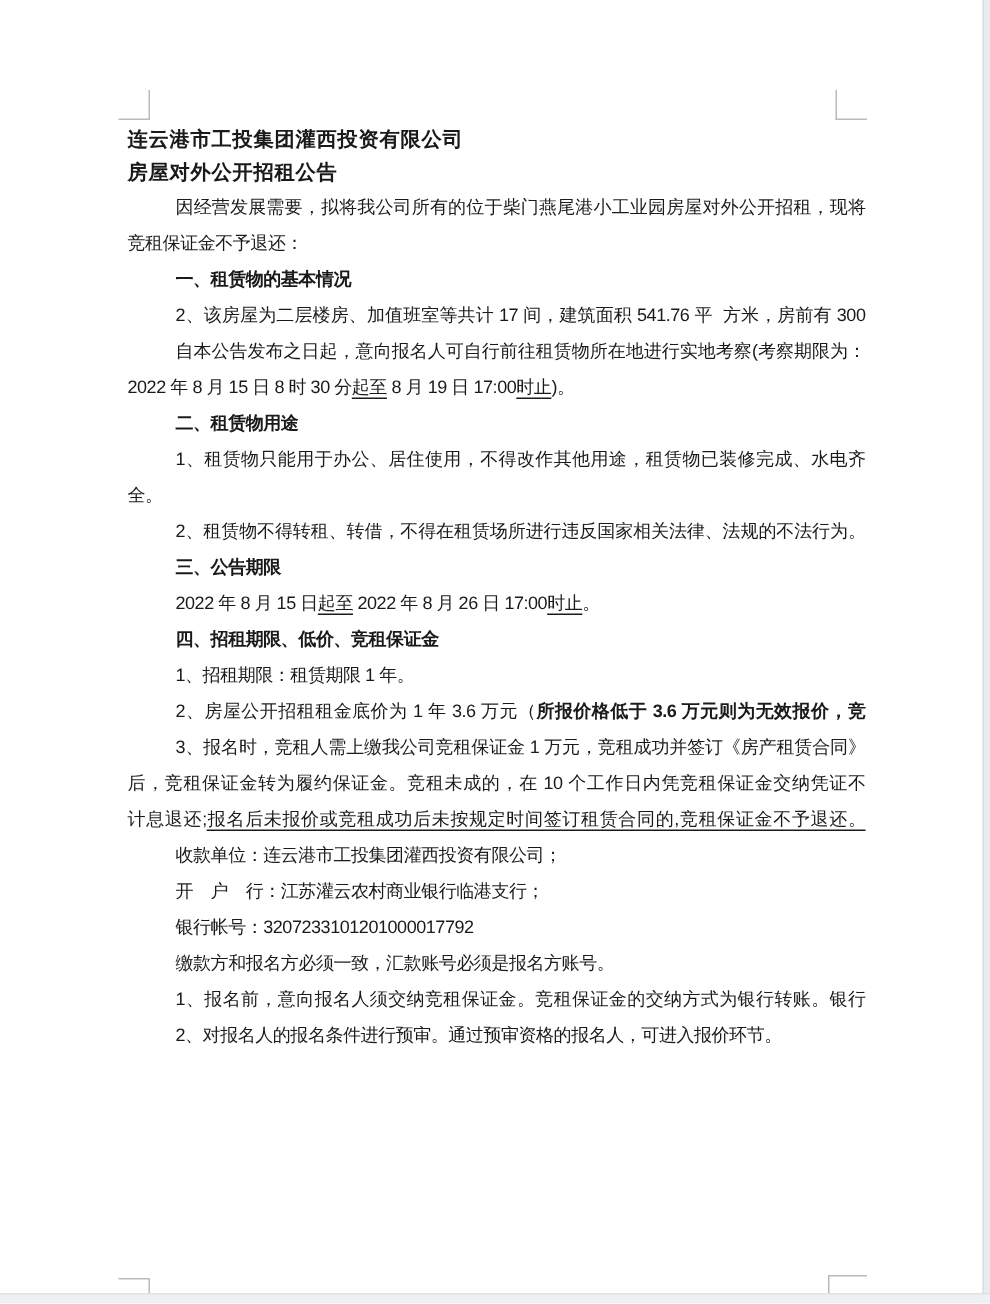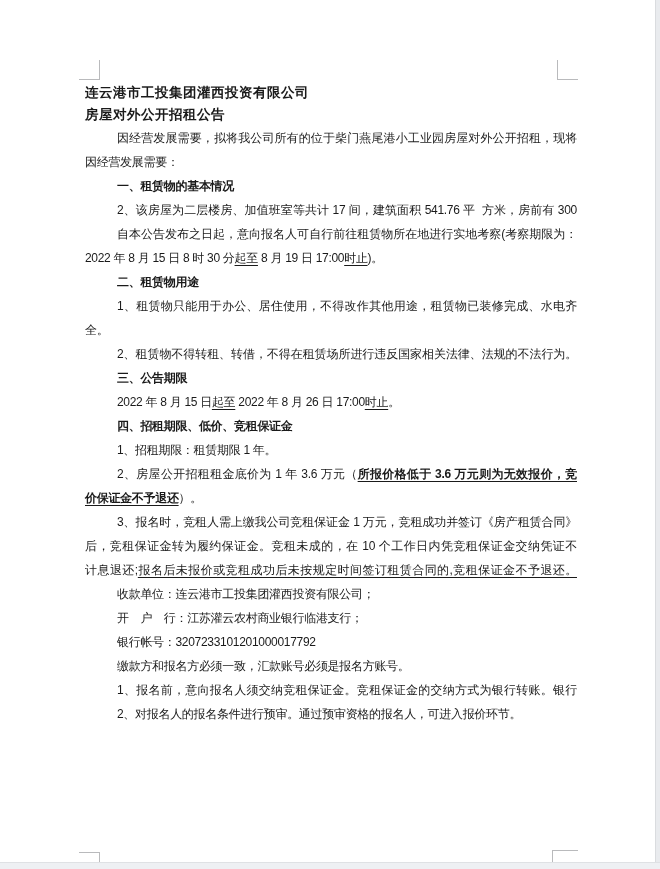--- a/index.html
+++ b/index.html
@@ -18,60 +18,59 @@
   .crop.bl{left:79px;top:852px;width:20px;height:10px;border-right:1px solid #b9babc;border-top:1px solid #b9babc;}
   .crop.br{left:552px;top:850px;width:25px;height:12px;border-left:1px solid #b9babc;border-top:1px solid #b9babc;}
   .text-col{position:absolute;left:85px;top:82px;width:492px;color:#1a1a1a;}
   .title{text-align:left;font-weight:bold;font-size:13.5px;line-height:22px;letter-spacing:0.5px;}
   .doc-body{font-size:12px;line-height:24px;letter-spacing:-0.3px;}
   .ln{white-space:pre-wrap;min-height:24px;}
   .ind{text-indent:32px;}
   .just{text-align:justify;text-align-last:justify;}
   .hd{font-weight:bold;}
   .u{text-decoration:underline;text-underline-offset:3px;}
-  .bu{font-weight:bold;text-decoration:underline;text-underline-offset:3px;}
+  .bu{font-weight:bold;text-underline-offset:3px;}
 </style>
 </head>
 <body>
 
 <div>
   <div class="crop tl"></div>
   <div class="crop tr"></div>
   <div class="crop bl"></div>
   <div class="crop br"></div>
   <div class="edge-right"></div>
   <div class="edge-bottom"></div>
 
   <div class="text-col">
     <div class="title">
       <div>连云港市工投集团灌西投资有限公司</div>
       <div>房屋对外公开招租公告</div>
     </div>
 
     <div class="doc-body">
       <div class="ln ind just">因经营发展需要，拟将我公司所有的位于柴门燕尾港小工业园房屋对外公开招租，现将</div>
-      <div class="ln">因经营发展需要：</div>
+      <div class="ln">竞租保证金不予退还：</div>
 
       <div class="ln ind hd">一、租赁物的基本情况</div>
       <div class="ln ind just">2、该房屋为二层楼房、加值班室等共计 17 间，建筑面积 541.76 平  方米，房前有 300</div>
       <div class="ln ind just">自本公告发布之日起，意向报名人可自行前往租赁物所在地进行实地考察(考察期限为：</div>
       <div class="ln"><span>2022 年 8 月 15 日 8 时 30 分</span><span class="u">起至</span><span> 8 月 19 日 17:00</span><span class="u">时止</span><span>)。</span></div>
 
       <div class="ln ind hd">二、租赁物用途</div>
       <div class="ln ind just">1、租赁物只能用于办公、居住使用，不得改作其他用途，租赁物已装修完成、水电齐</div>
       <div class="ln">全。</div>
       <div class="ln ind just">2、租赁物不得转租、转借，不得在租赁场所进行违反国家相关法律、法规的不法行为。</div>
 
       <div class="ln ind hd">三、公告期限</div>
       <div class="ln ind"><span>2022 年 8 月 15 日</span><span class="u">起至</span><span> 2022 年 8 月 26 日 17:00</span><span class="u">时止</span><span>。</span></div>
 
       <div class="ln ind hd">四、招租期限、低价、竞租保证金</div>
       <div class="ln ind">1、招租期限：租赁期限 1 年。</div>
       <div class="ln ind just"><span>2、房屋公开招租租金底价为 1 年 3.6 万元（</span><span class="bu">所报价格低于 3.6 万元则为无效报价，竞</span></div>
-      <div class="ln"><span class="bu">价保证金不予退还</span><span>）。</span></div>
       <div class="ln ind just">3、报名时，竞租人需上缴我公司竞租保证金 1 万元，竞租成功并签订《房产租赁合同》</div>
       <div class="ln just">后，竞租保证金转为履约保证金。竞租未成的，在 10 个工作日内凭竞租保证金交纳凭证不</div>
       <div class="ln just"><span>计息退还;</span><span class="u">报名后未报价或竞租成功后未按规定时间签订租赁合同的,竞租保证金不予退还。</span></div>
       <div class="ln ind">收款单位：连云港市工投集团灌西投资有限公司；</div>
       <div class="ln ind">开　户　行：江苏灌云农村商业银行临港支行；</div>
       <div class="ln ind">银行帐号：3207233101201000017792</div>
       <div class="ln ind">缴款方和报名方必须一致，汇款账号必须是报名方账号。</div>
 
       <div class="ln ind just">1、报名前，意向报名人须交纳竞租保证金。竞租保证金的交纳方式为银行转账。银行</div>
       <div class="ln ind">2、对报名人的报名条件进行预审。通过预审资格的报名人，可进入报价环节。</div>

